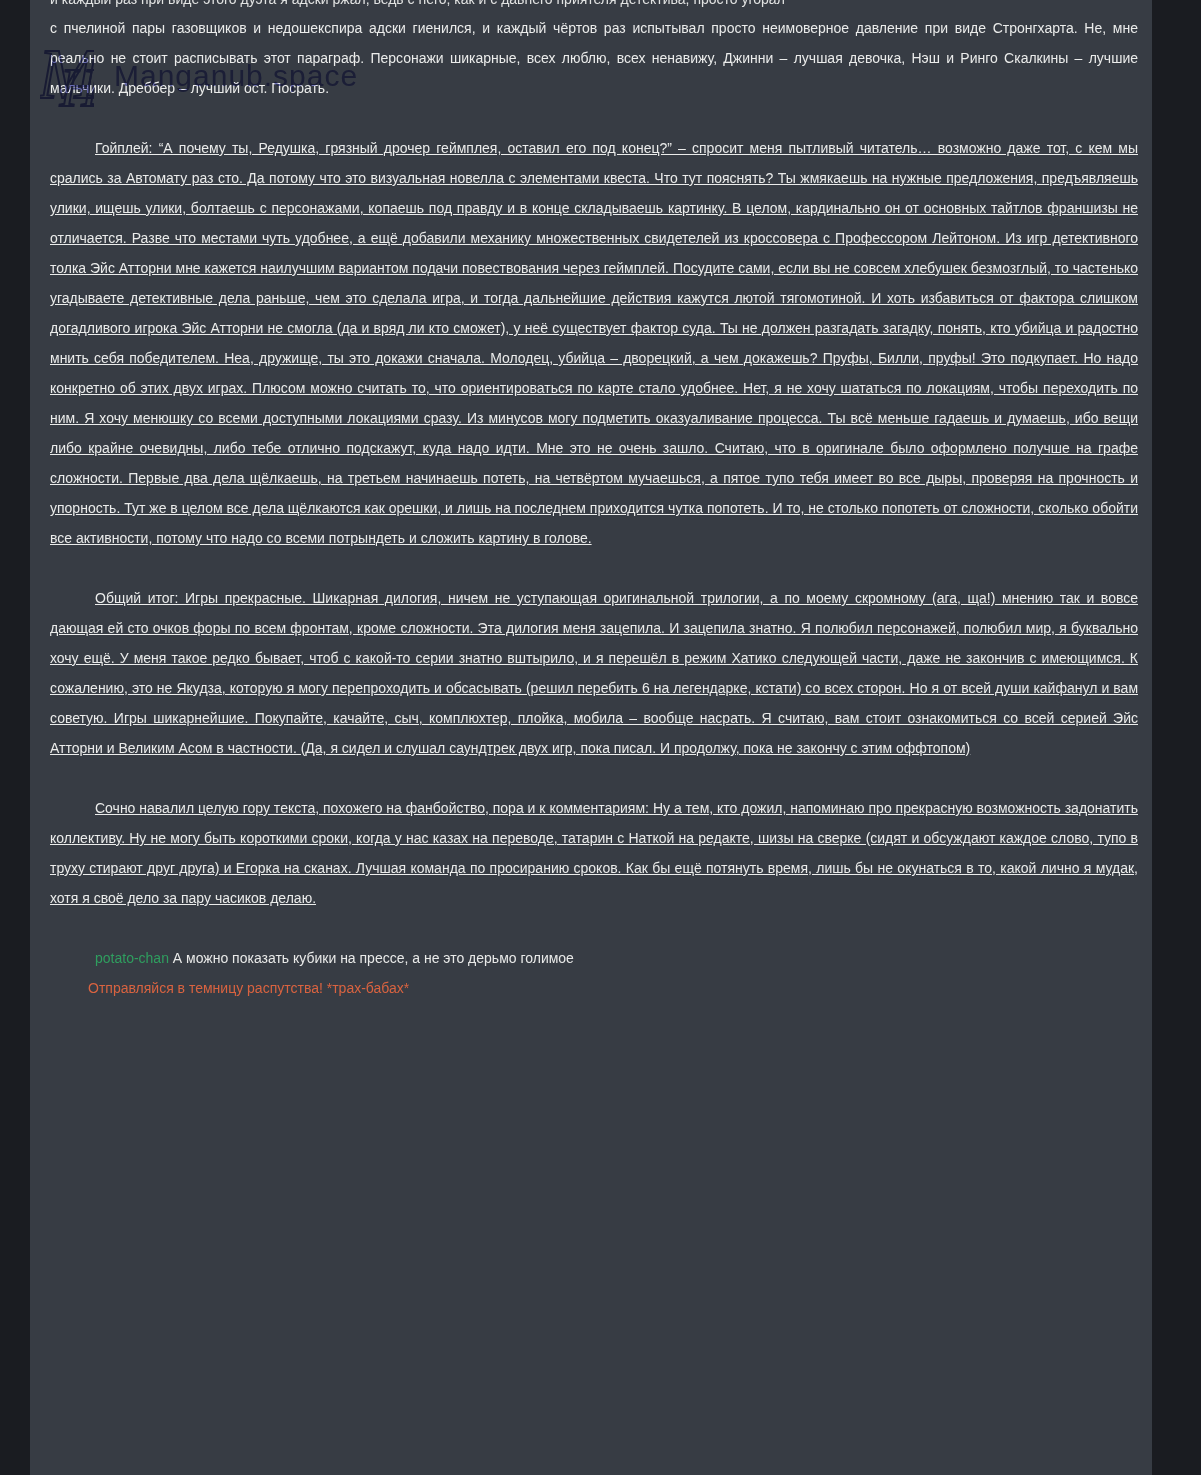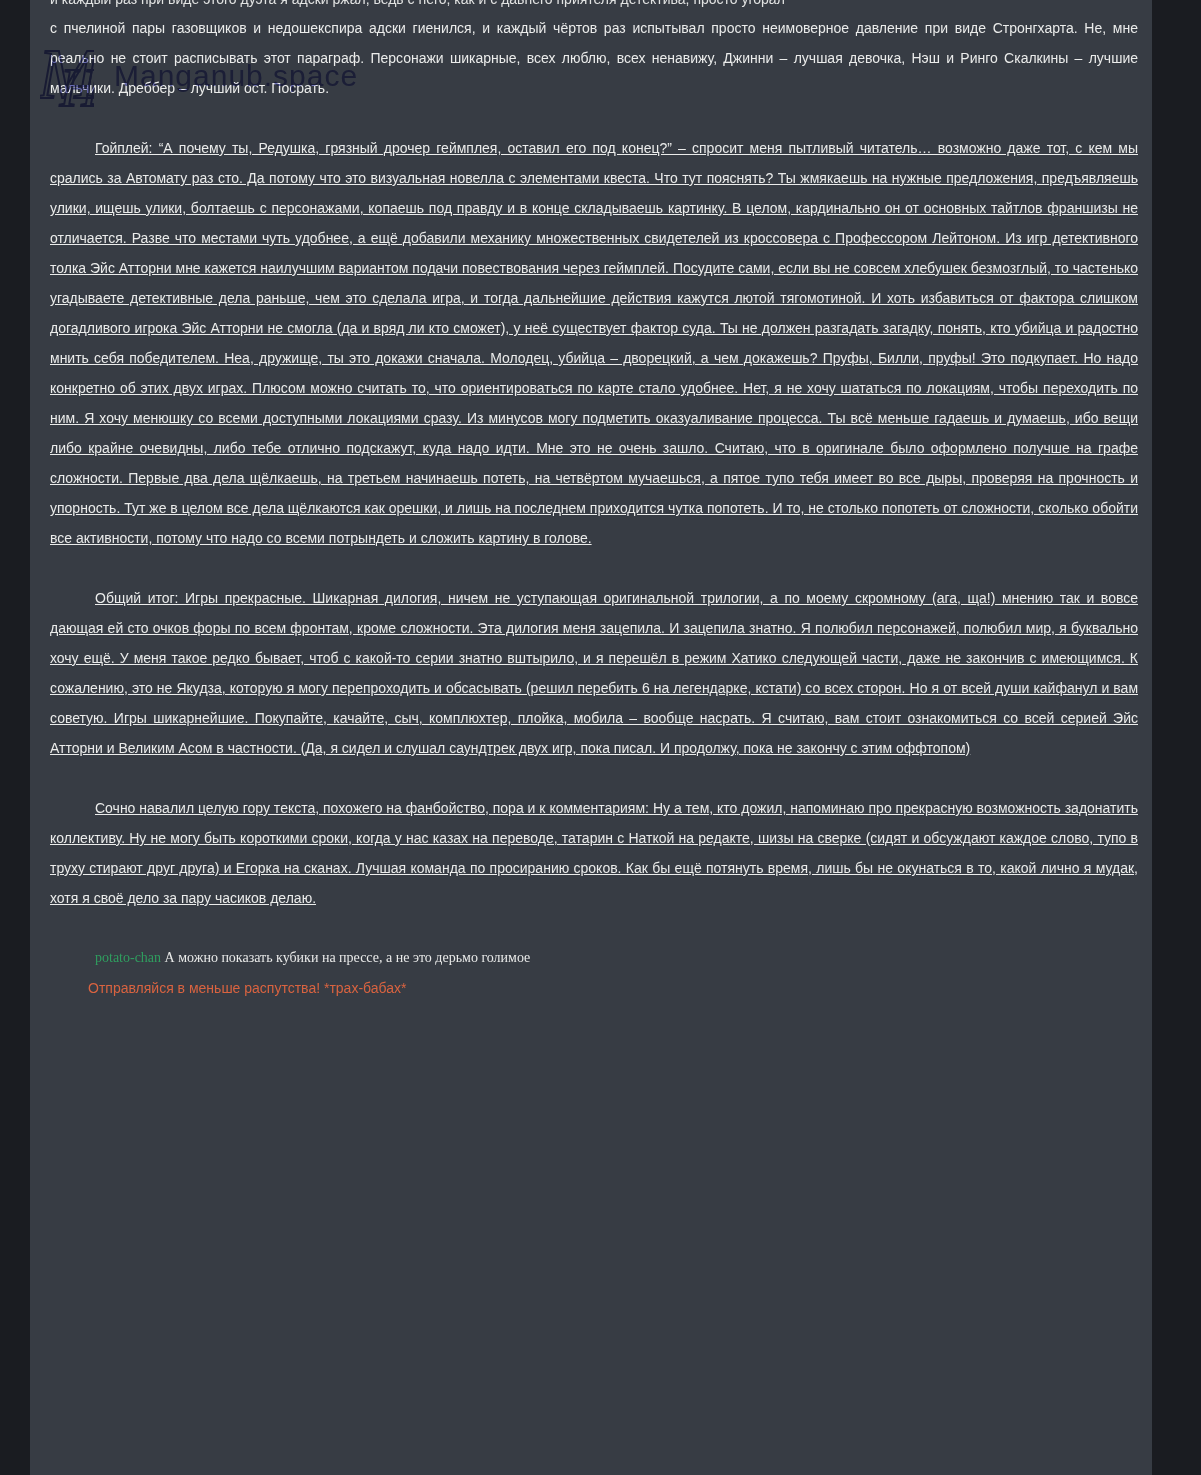--- a/index.html
+++ b/index.html
@@ -32,21 +32,21 @@
   }
   .clipped-line span {
     display: inline-block;
     white-space: nowrap;
     transform: translateY(-16px);
     opacity: 0.95;
   }
   .text-col p { margin: 0 0 30px 0; }
   .text-col p.indent { text-indent: 45px; text-decoration: underline; }
   .comments { margin-top: 14px; }
-  .comment-line { padding-left: 45px; line-height: 30px; font-family: Liberation Serif, serif; }
+  .comment-line { padding-left: 45px; line-height: 30px; }
   .author {
     color: #2f9e5f;
     cursor: pointer;
   }
   .comment-msg { color: #e9eae9; }
   .reply-line {
     padding-left: 38px;
     line-height: 30px;
     color: #d96340;
   }
@@ -91,18 +91,18 @@
       <p class="no-indent">с пчелиной пары газовщиков и недошекспира адски гиенился, и каждый чёртов раз испытывал просто неимоверное давление при виде Стронгхарта. Не, мне реально не стоит расписывать этот параграф. Персонажи шикарные, всех люблю, всех ненавижу, Джинни – лучшая девочка, Нэш и Ринго Скалкины – лучшие мальчики. Дреббер – лучший ост. Посрать.</p>
       <p class="indent">Гойплей: “А почему ты, Редушка, грязный дрочер геймплея, оставил его под конец?” – спросит меня пытливый читатель… возможно даже тот, с кем мы срались за Автомату раз сто. Да потому что это визуальная новелла с элементами квеста. Что тут пояснять? Ты жмякаешь на нужные предложения, предъявляешь улики, ищешь улики, болтаешь с персонажами, копаешь под правду и в конце складываешь картинку. В целом, кардинально он от основных тайтлов франшизы не отличается. Разве что местами чуть удобнее, а ещё добавили механику множественных свидетелей из кроссовера с Профессором Лейтоном. Из игр детективного толка Эйс Атторни мне кажется наилучшим вариантом подачи повествования через геймплей. Посудите сами, если вы не совсем хлебушек безмозглый, то частенько угадываете детективные дела раньше, чем это сделала игра, и тогда дальнейшие действия кажутся лютой тягомотиной. И хоть избавиться от фактора слишком догадливого игрока Эйс Атторни не смогла (да и вряд ли кто сможет), у неё существует фактор суда. Ты не должен разгадать загадку, понять, кто убийца и радостно мнить себя победителем. Неа, дружище, ты это докажи сначала. Молодец, убийца – дворецкий, а чем докажешь? Пруфы, Билли, пруфы! Это подкупает. Но надо конкретно об этих двух играх. Плюсом можно считать то, что ориентироваться по карте стало удобнее. Нет, я не хочу шататься по локациям, чтобы переходить по ним. Я хочу менюшку со всеми доступными локациями сразу. Из минусов могу подметить оказуаливание процесса. Ты всё меньше гадаешь и думаешь, ибо вещи либо крайне очевидны, либо тебе отлично подскажут, куда надо идти. Мне это не очень зашло. Считаю, что в оригинале было оформлено получше на графе сложности. Первые два дела щёлкаешь, на третьем начинаешь потеть, на четвёртом мучаешься, а пятое тупо тебя имеет во все дыры, проверяя на прочность и упорность. Тут же в целом все дела щёлкаются как орешки, и лишь на последнем приходится чутка попотеть. И то, не столько попотеть от сложности, сколько обойти все активности, потому что надо со всеми потрындеть и сложить картину в голове.</p>
       <p class="indent">Общий итог: Игры прекрасные. Шикарная дилогия, ничем не уступающая оригинальной трилогии, а по моему скромному (ага, ща!) мнению так и вовсе дающая ей сто очков форы по всем фронтам, кроме сложности. Эта дилогия меня зацепила. И зацепила знатно. Я полюбил персонажей, полюбил мир, я буквально хочу ещё. У меня такое редко бывает, чтоб с какой-то серии знатно вштырило, и я перешёл в режим Хатико следующей части, даже не закончив с имеющимся. К сожалению, это не Якудза, которую я могу перепроходить и обсасывать (решил перебить 6 на легендарке, кстати) со всех сторон. Но я от всей души кайфанул и вам советую. Игры шикарнейшие. Покупайте, качайте, сыч, комплюхтер, плойка, мобила – вообще насрать. Я считаю, вам стоит ознакомиться со всей серией Эйс Атторни и Великим Асом в частности. (Да, я сидел и слушал саундтрек двух игр, пока писал. И продолжу, пока не закончу с этим оффтопом)</p>
       <p class="indent">Сочно навалил целую гору текста, похожего на фанбойство, пора и к комментариям: Ну а тем, кто дожил, напоминаю про прекрасную возможность задонатить коллективу. Ну не могу быть короткими сроки, когда у нас казах на переводе, татарин с Наткой на редакте, шизы на сверке (сидят и обсуждают каждое слово, тупо в труху стирают друг друга) и Егорка на сканах. Лучшая команда по просиранию сроков. Как бы ещё потянуть время, лишь бы не окунаться в то, какой лично я мудак, хотя я своё дело за пару часиков делаю.</p>
 
       <div class="comments">
         <div class="comment-line">
           <span class="author">potato-chan</span>
           <span class="comment-msg">А можно показать кубики на прессе, а не это дерьмо голимое</span>
         </div>
-        <div class="reply-line">Отправляйся в меньше распутства! *трах-бабах*</div>
+        <div class="reply-line">Отправляйся в темницу распутства! *трах-бабах*</div>
       </div>
 
     </div>
   </div>
 </div>
 
 </body></html>

